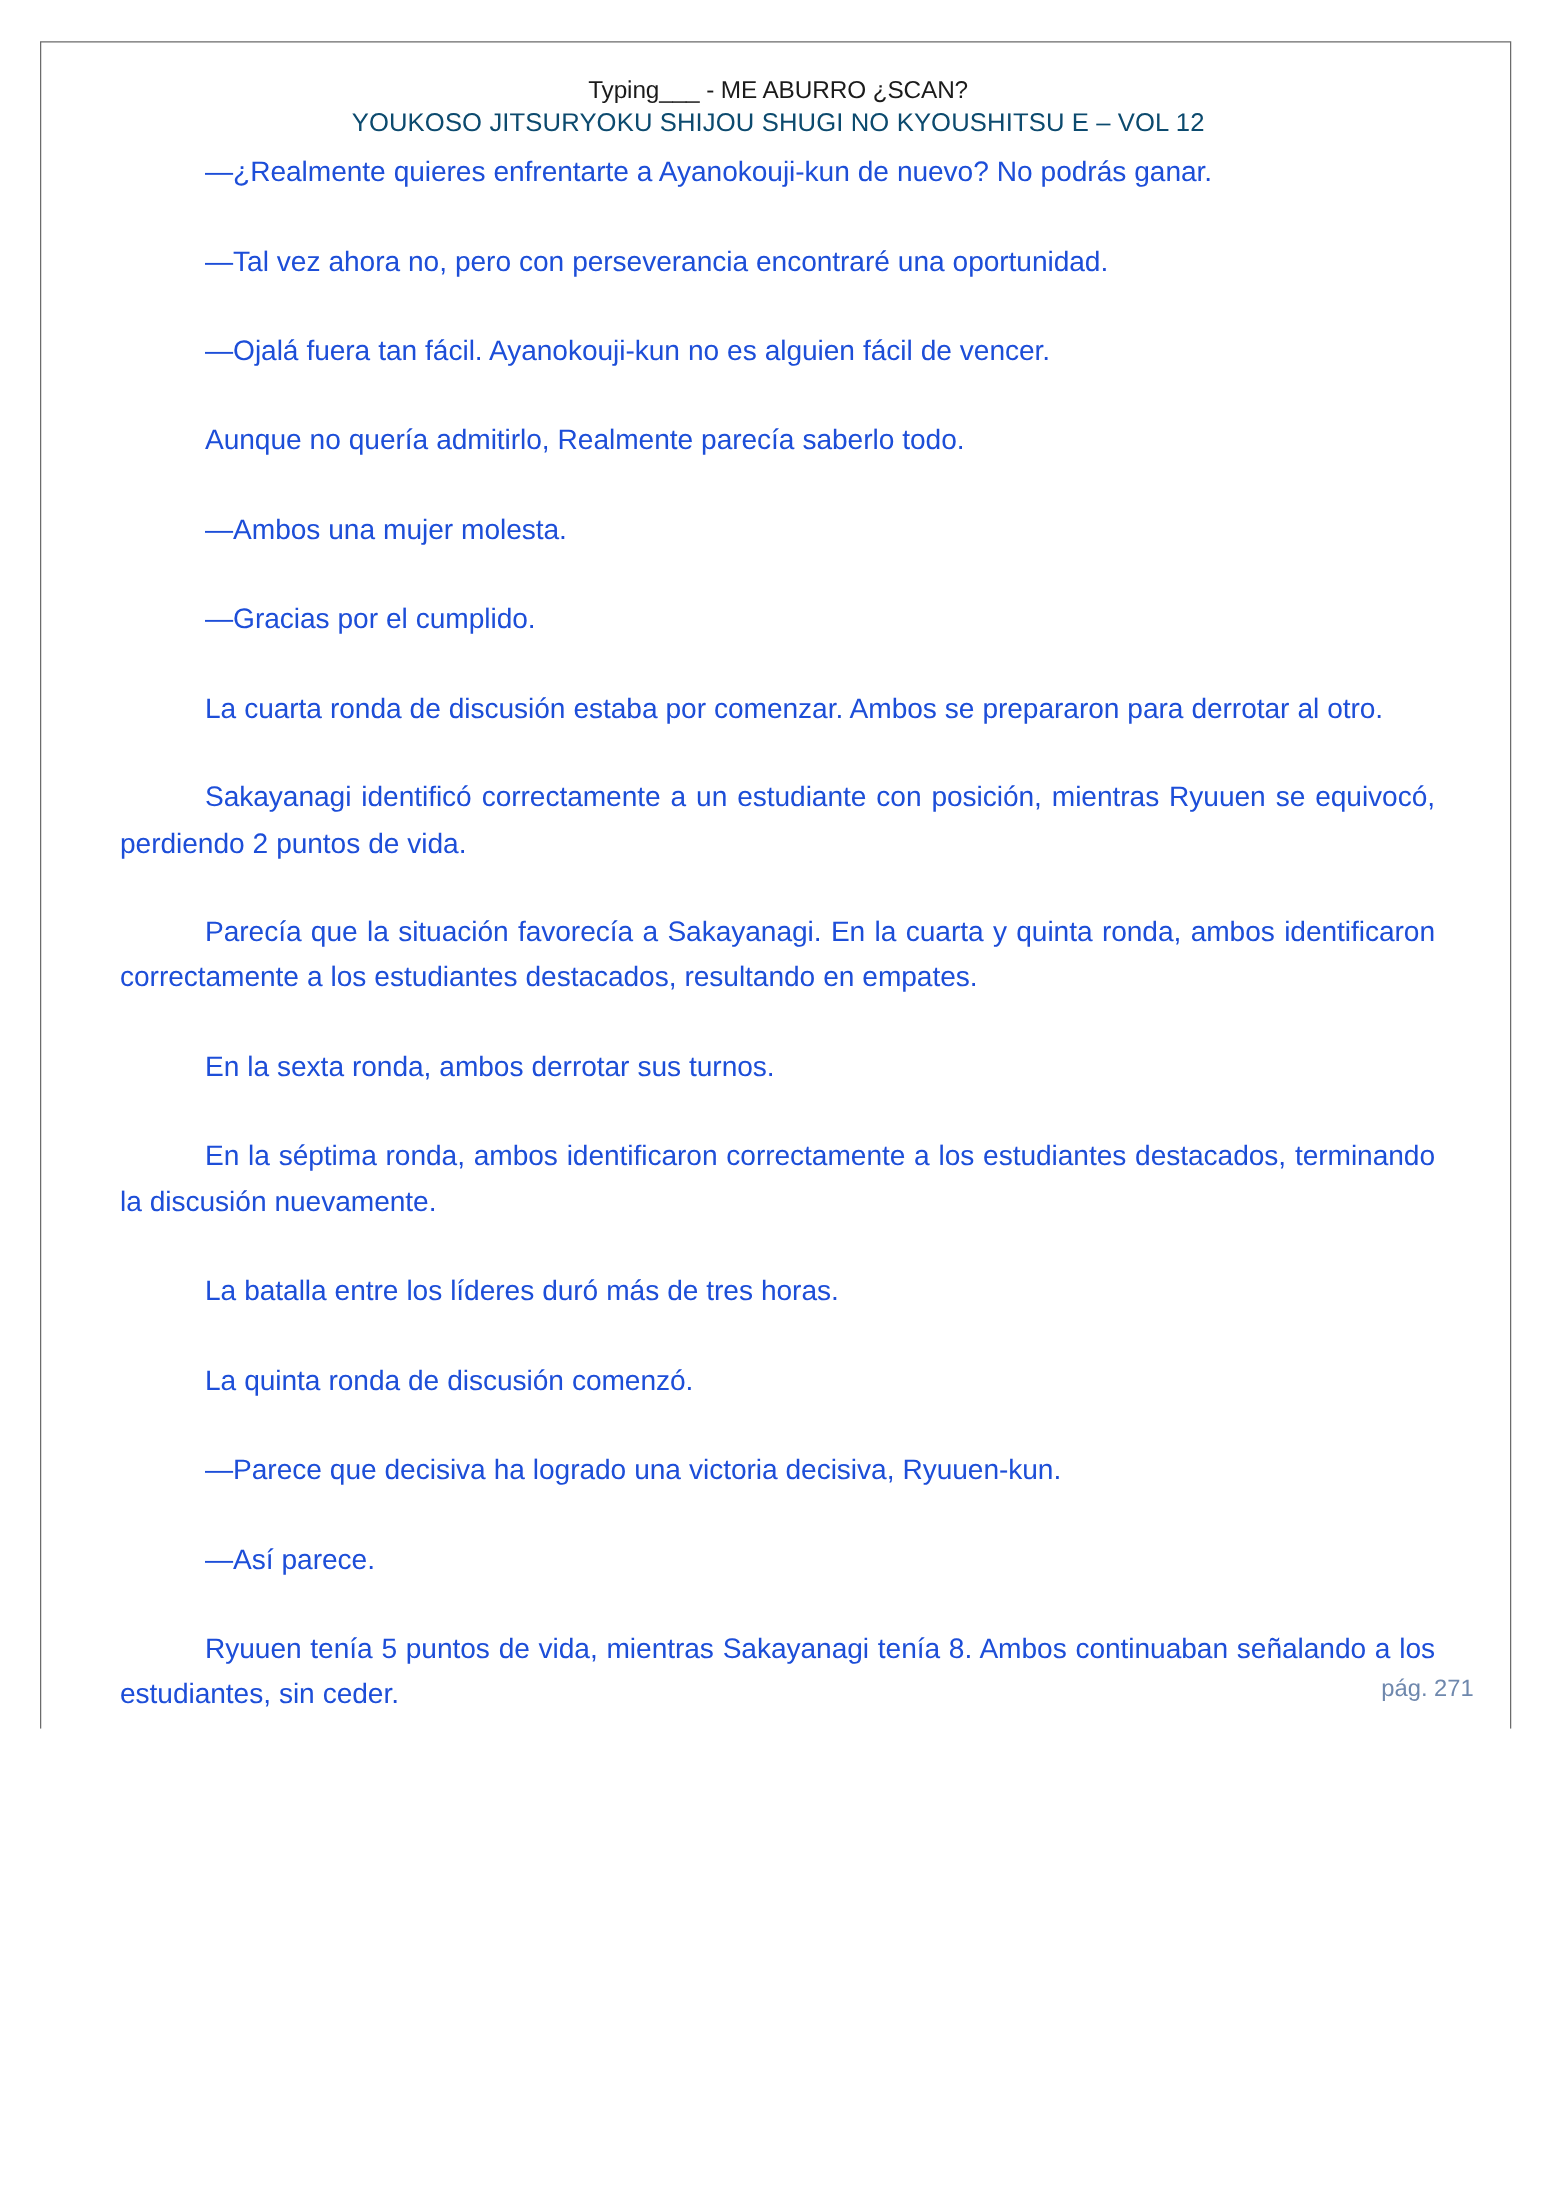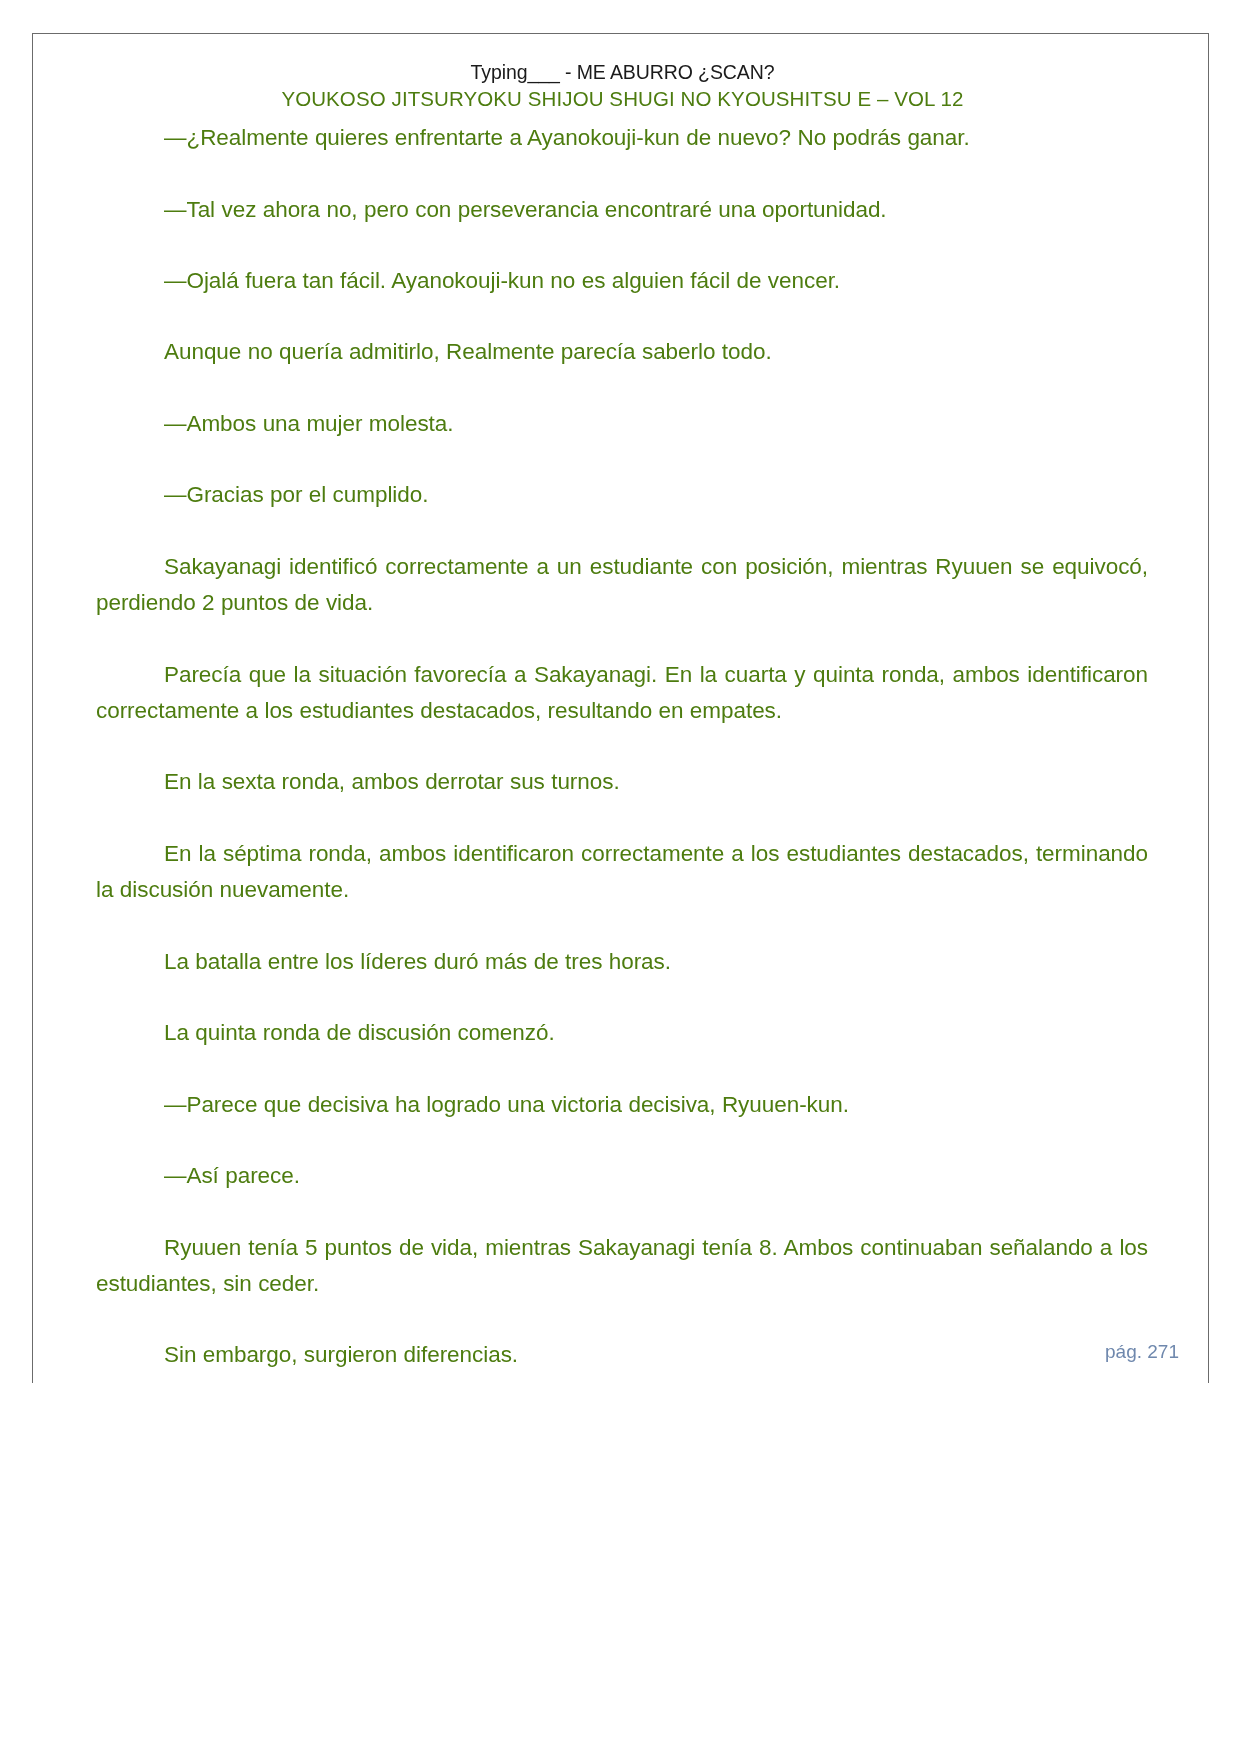--- a/index.html
+++ b/index.html
@@ -55,21 +55,21 @@
     margin: 0;
     font-weight: 400;
   }
   .body-text {
     margin: 0;
     padding: 0 1px 0 0;
   }
   .body-text p {
     font-size: 22.5px;
     line-height: 1.62;
-    color: #4d7c0f;
+    color: #1d4ed8;
     margin: 0 0 35px 0;
     text-align: justify;
     text-indent: 68px;
     letter-spacing: -0.05px;
     word-spacing: 0.2px;
   }
   .body-text p.single {
     text-align: left;
   }
   .footer {
@@ -85,30 +85,31 @@
 <body>
 
 <div class="page">
 
   <div class="page-border"></div>
 
   <div class="content">
 
     <div class="doc-header">
       <div class="header-line1">Typing___ - ME ABURRO ¿SCAN?</div>
-      <div class="header-line2" style="color: #4d7c0f;">YOUKOSO JITSURYOKU SHIJOU SHUGI NO KYOUSHITSU E – VOL 12</div>
+      <div class="header-line2" style="color: #0c4a6e;">YOUKOSO JITSURYOKU SHIJOU SHUGI NO KYOUSHITSU E – VOL 12</div>
     </div>
 
     <div class="body-text">
         <p class="single">—¿Realmente quieres enfrentarte a Ayanokouji-kun de nuevo? No podrás ganar.</p>
         <p class="single">—Tal vez ahora no, pero con perseverancia encontraré una oportunidad.</p>
         <p class="single">—Ojalá fuera tan fácil. Ayanokouji-kun    no es alguien fácil de vencer.</p>
         <p class="single">Aunque no quería admitirlo, Realmente parecía saberlo todo.</p>
         <p class="single">—Ambos una mujer molesta.</p>
         <p class="single">—Gracias por el cumplido.</p>
+        <p>La cuarta ronda de discusión estaba por comenzar. Ambos se prepararon para derrotar al otro.</p>
         <p>Sakayanagi identificó correctamente a un estudiante con posición, mientras Ryuuen se equivocó, perdiendo 2 puntos de vida.</p>
         <p>Parecía que la situación favorecía a Sakayanagi. En la cuarta y quinta ronda, ambos identificaron correctamente a los estudiantes destacados, resultando en empates.</p>
         <p class="single">En la sexta ronda, ambos derrotar sus turnos.</p>
         <p>En la séptima ronda, ambos identificaron correctamente a los estudiantes destacados, terminando la discusión nuevamente.</p>
         <p class="single">La batalla entre los líderes duró más de tres horas.</p>
         <p class="single">La quinta ronda de discusión comenzó.</p>
         <p class="single">—Parece que decisiva ha logrado una victoria decisiva, Ryuuen-kun.</p>
         <p class="single">—Así parece.</p>
         <p>Ryuuen tenía 5 puntos de vida, mientras Sakayanagi tenía 8. Ambos continuaban señalando a los estudiantes, sin ceder.</p>
         <p class="single">Sin embargo, surgieron diferencias.</p>

